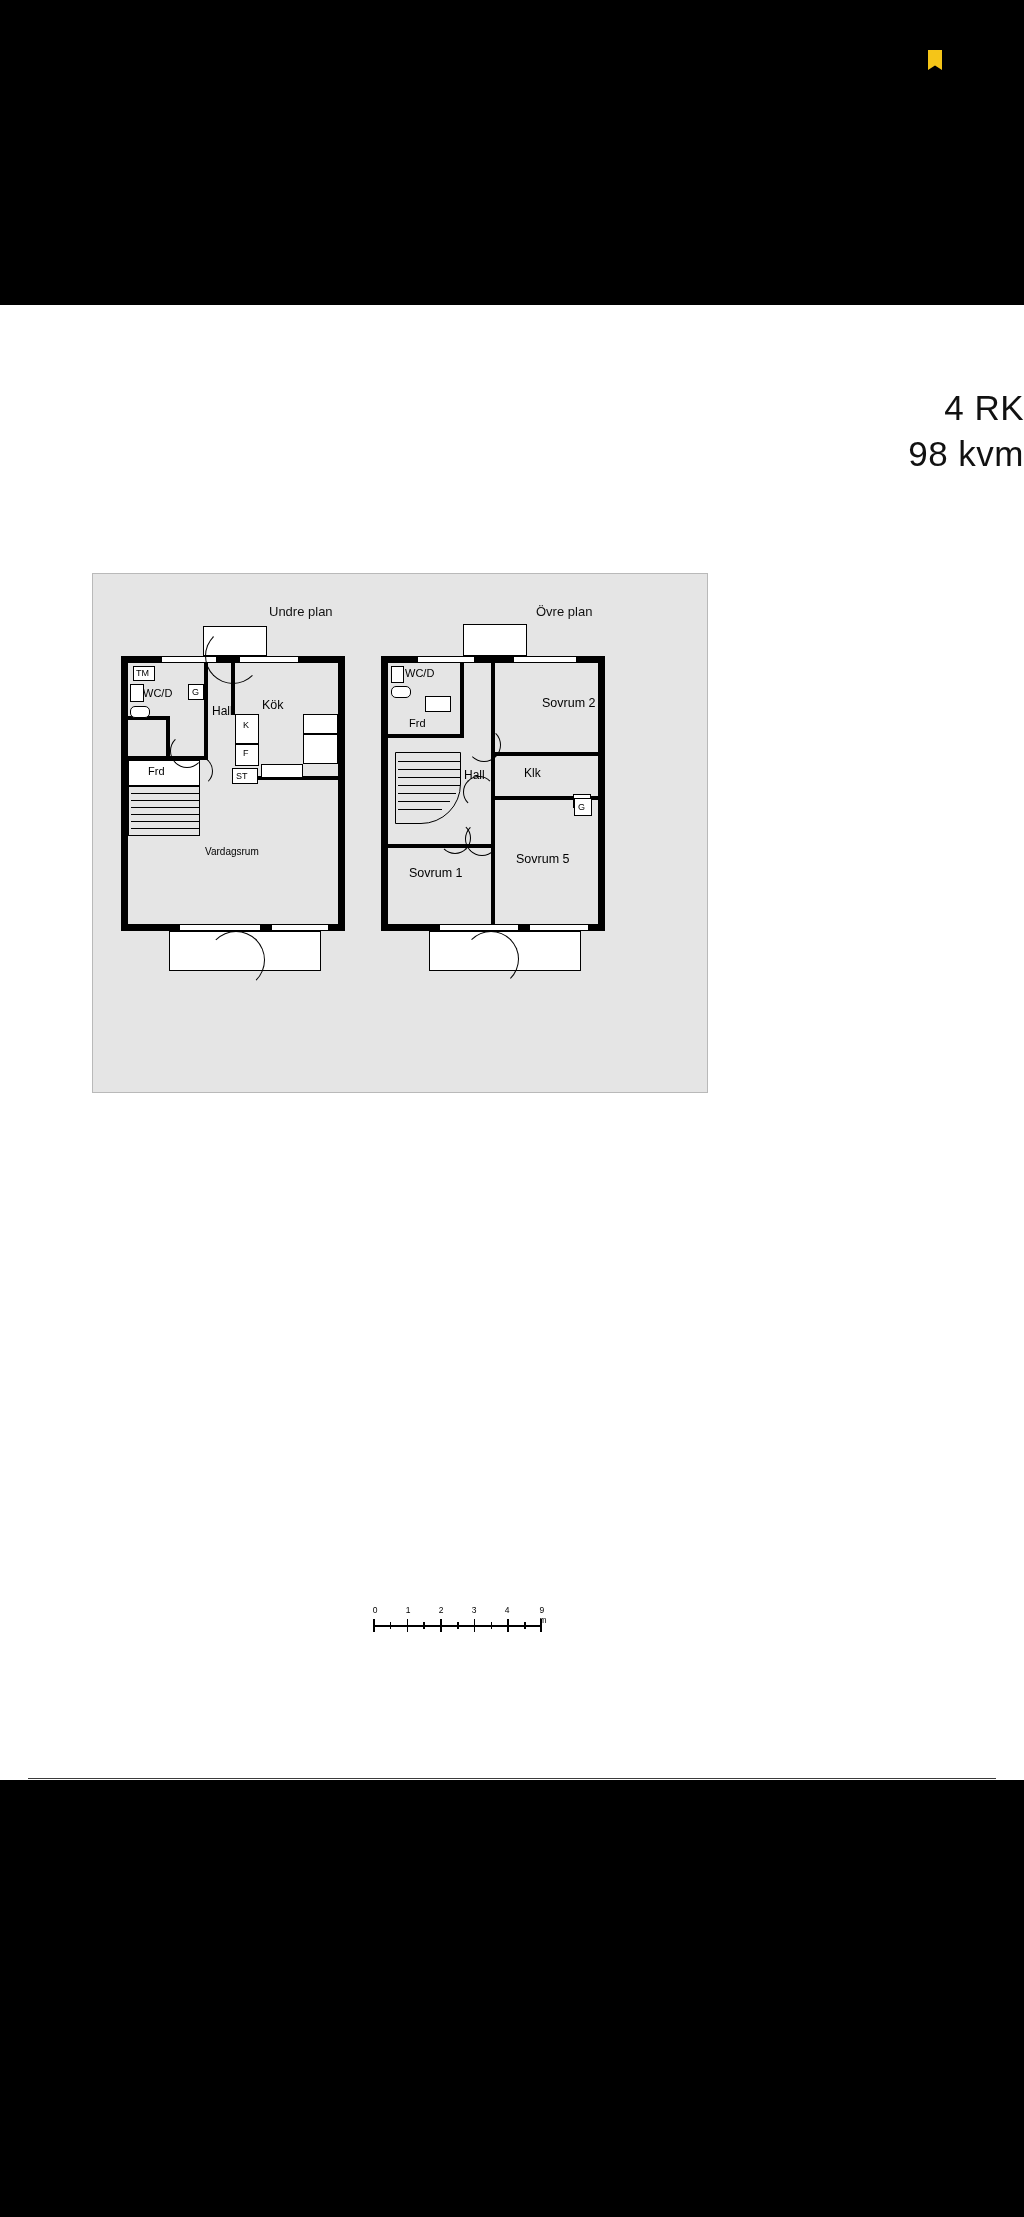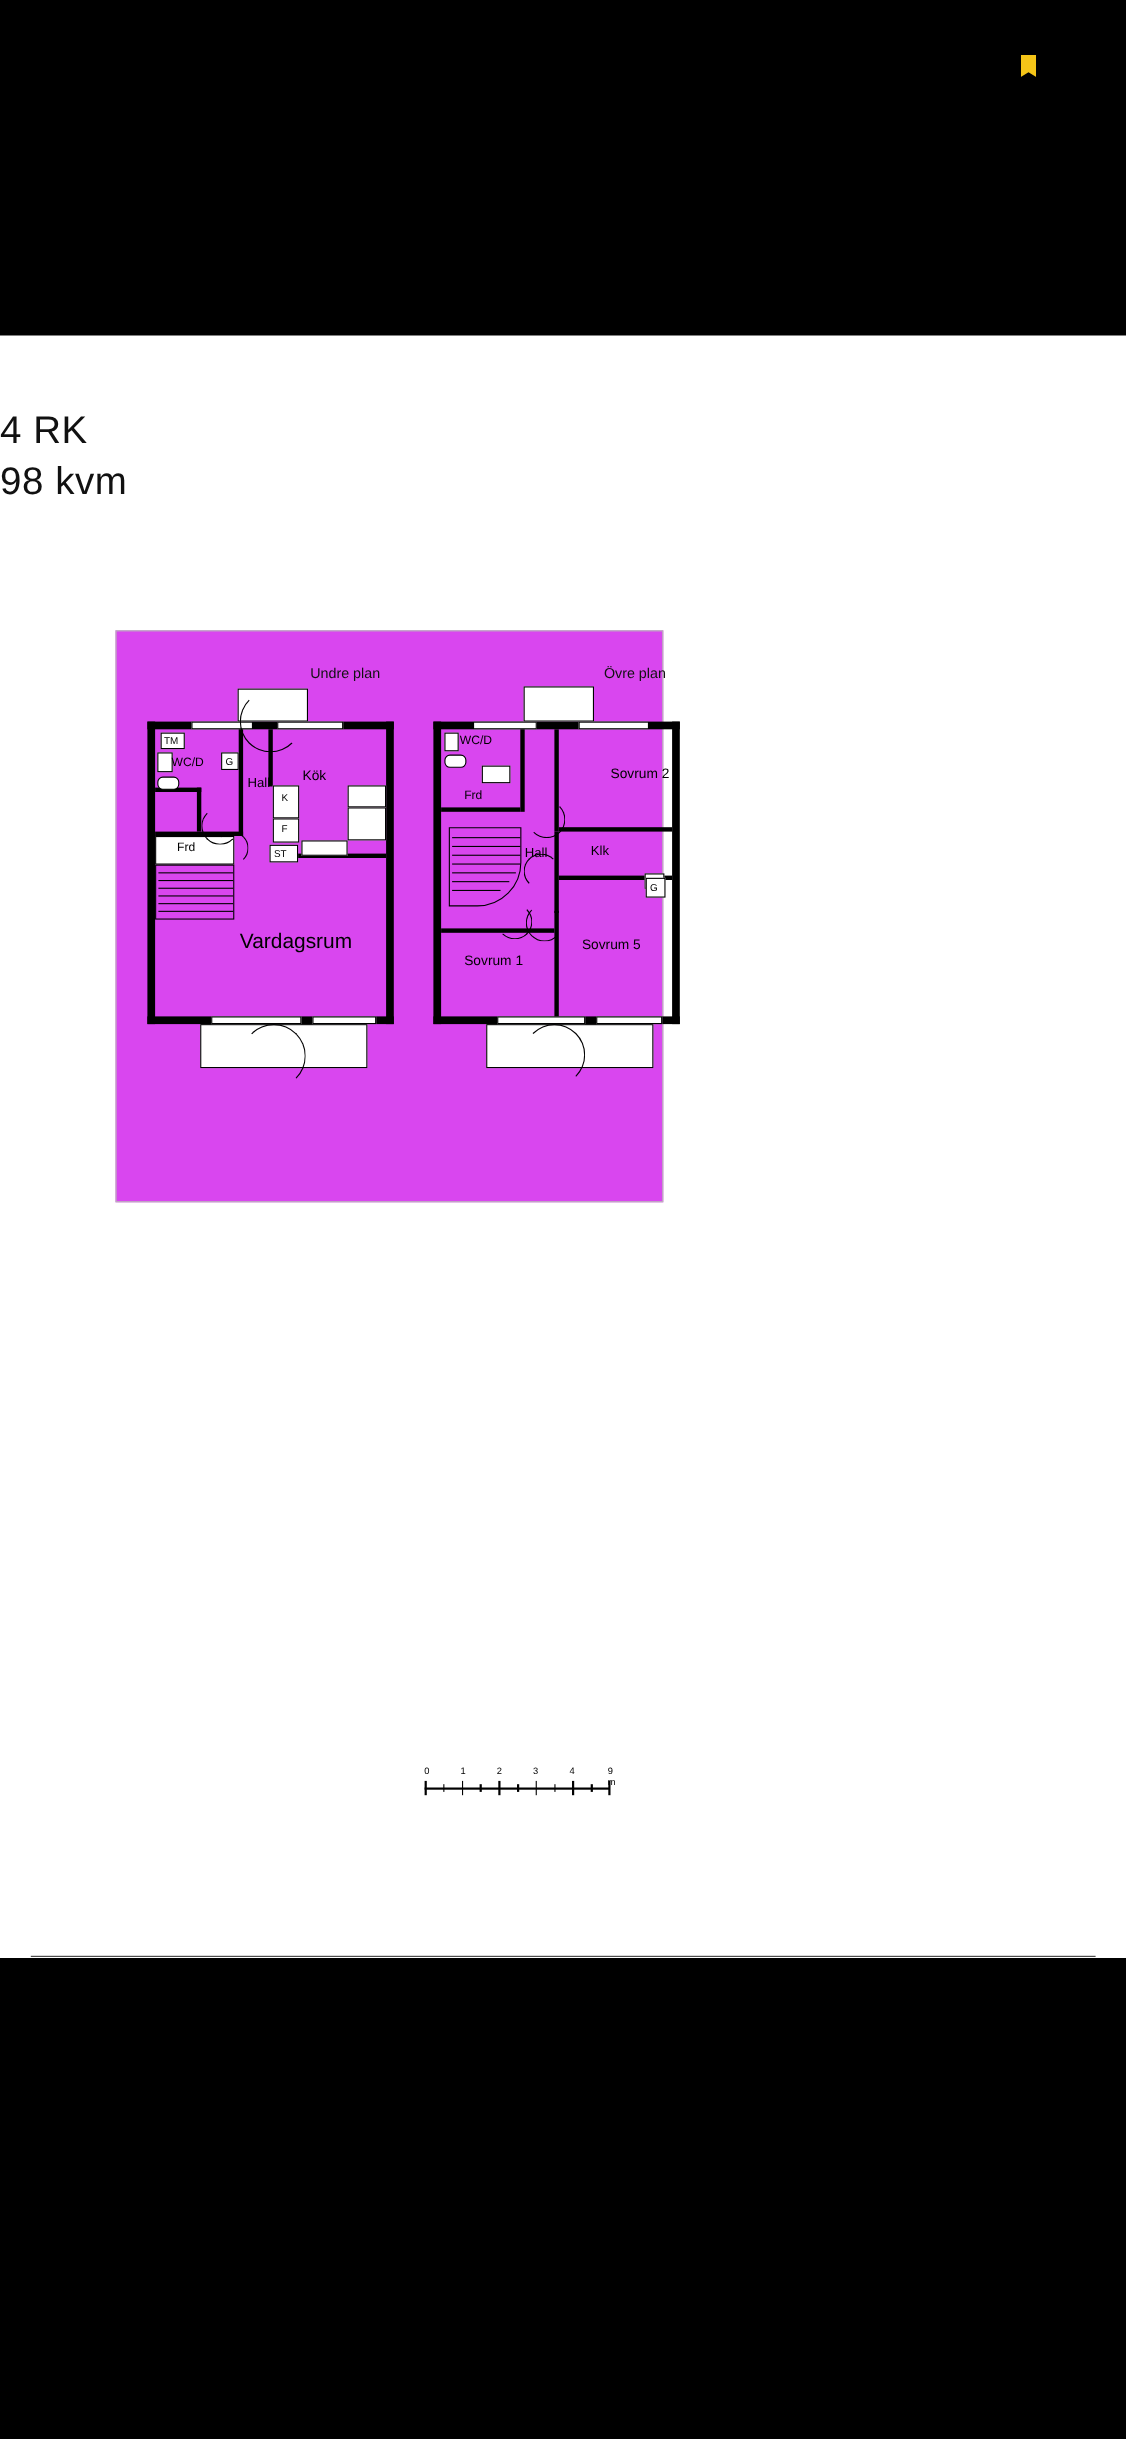--- a/index.html
+++ b/index.html
@@ -60,44 +60,44 @@
     left: 28px;
     top: 1778px;
     width: 968px;
     height: 1px;
     background: #3a3a3a;
   }
 
   .title-block {
     position: absolute;
     left: 0;
-    top: 64px;
-    width: 1024px;
-    text-align: left;
+    top: 80px;
+    width: 1024px;
+    text-align: right;
     color: #111;
   }
   .title-line1 {
     font-size: 35px;
     letter-spacing: 0.5px;
     line-height: 46px;
   }
   .title-line2 {
     font-size: 35px;
     letter-spacing: 0.5px;
     line-height: 46px;
   }
 
   
   .plan-card {
     position: absolute;
-    left: 105px;
+    left: 92px;
     top: 268px;
-    width: 498px;
+    width: 616px;
     height: 520px;
-    background: #d946ef;
+    background: #e5e5e5;
     border: 1px solid #b9b9b9;
     box-sizing: border-box;
   }
   .floor-caption {
     font-size: 13px;
     color: #111;
     position: absolute;
     white-space: nowrap;
   }
 
@@ -256,21 +256,21 @@
         <div class="box-outline" style="left:114px; top:58px; width:24px; height:30px;"></div>
         <div class="label-sm" style="left:122px; top:64px;">K</div>
         <div class="box-outline" style="left:114px; top:88px; width:24px; height:22px;"></div>
         <div class="label-sm" style="left:122px; top:92px;">F</div>
         <div class="box-outline" style="left:111px; top:112px; width:26px; height:16px;"></div>
         <div class="label-sm" style="left:115px; top:115px;">ST</div>
         <div class="box-outline" style="left:182px; top:58px; width:35px; height:20px;"></div>
         <div class="box-outline" style="left:182px; top:78px; width:35px; height:30px;"></div>
         <div class="box-outline" style="left:140px; top:108px; width:42px; height:14px;"></div>
 
-        <div class="room-name" style="left:84px; top:190px; font-size:19px;">Vardagsrum</div>
+        <div class="room-name" style="left:84px; top:190px; font-size:10px;">Vardagsrum</div>
 
         <div class="arc" style="left:49px; top:78px; width:34px; height:34px; border-color:#000; border-top-color:transparent; border-right-color:transparent;"></div>
         <div class="arc" style="left:62px; top:100px; width:30px; height:30px; border-color:#000; border-bottom-color:transparent; border-left-color:transparent;"></div>
       </div>
 
       <div class="floor" style="left:288px; top:82px; width:224px; height:275px;">
 
         <div class="wall" style="left:0; top:0; width:224px; height:7px;"></div>
         <div class="wall" style="left:0; top:0; width:7px; height:275px;"></div>
         <div class="wall" style="left:217px; top:0; width:7px; height:275px;"></div>

